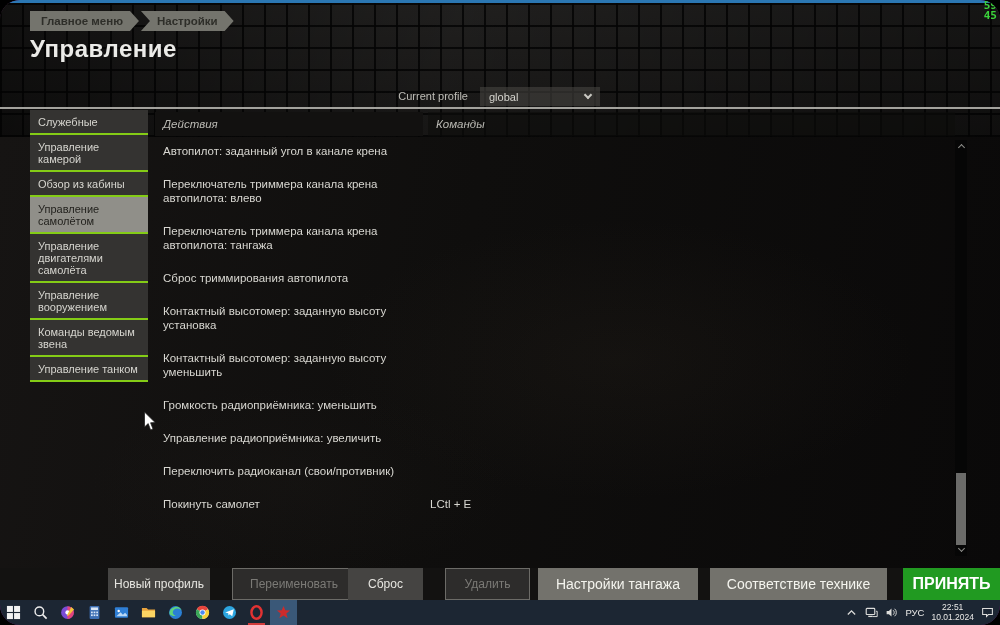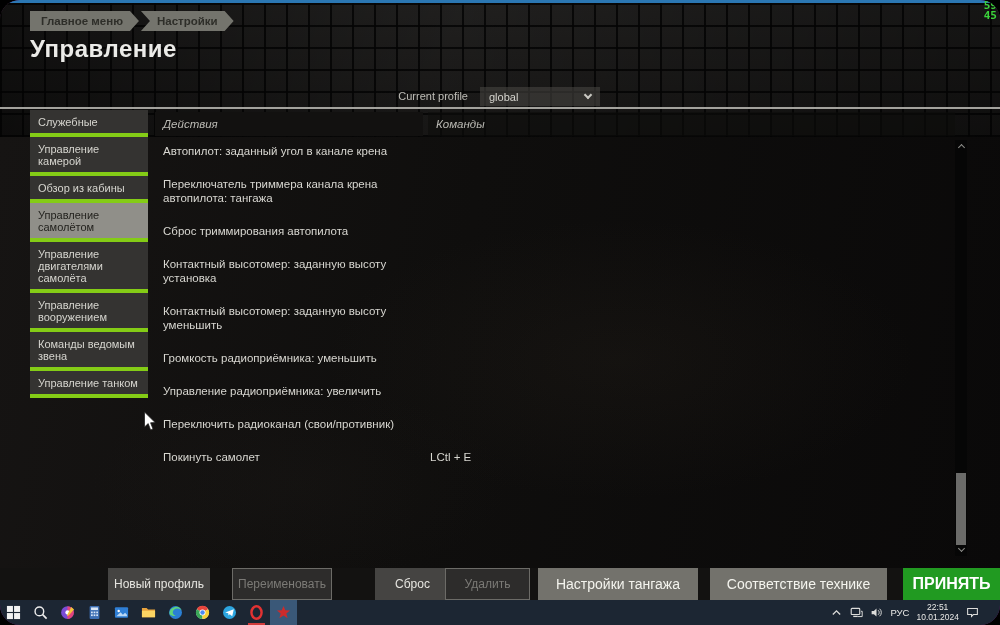--- a/index.html
+++ b/index.html
@@ -52,21 +52,21 @@
     background:rgba(74,73,69,.55); display:flex; align-items:center; padding:0 9px;
     color:#d4d3cd; font-size:11px; cursor:pointer; }
   .profile-dd .chev { position:absolute; right:9px; top:5px; width:6px; height:6px;
     border-right:2px solid #c9c8c2; border-bottom:2px solid #c9c8c2; transform:rotate(45deg); }
 
   .hr-line { position:absolute; top:107px; left:0; width:100%; height:2px; background:#a3a29d; }
 
   
   .sidebar { position:absolute; top:110px; left:30px; width:118px; }
   .sb-item { background:#343331; color:#d6d5cf; font-size:11px; line-height:12px;
-    padding:6px 8px 5px 8px; border-bottom:4px solid #84cc16; cursor:pointer; }
+    padding:6px 8px 5px 8px; border-bottom:2px solid #84cc16; cursor:pointer; }
   .sb-item.sel { background:#908f89; color:#23221e; }
 
   
   .thead { position:absolute; top:112px; left:155px; width:800px; height:24px; }
   .th { position:absolute; top:0; height:24px; line-height:24px; font-size:11.5px;
     font-style:italic; color:#bcbbb5; padding-left:8px; }
   .th-actions { left:0; width:268px; background:#121110; }
   .th-commands { left:273px; width:527px; background:rgba(12,12,11,.55); }
 
   
@@ -97,21 +97,21 @@
 
   
   .taskbar { position:absolute; top:600px; left:0; width:1000px; height:25px;
     background:#1c2633; display:flex; align-items:center; }
   .tb-left { display:flex; align-items:center; height:25px; }
   .tb-ico { width:27px; height:25px; display:flex; align-items:center; justify-content:center;
     cursor:pointer; position:relative; }
   .tb-ico svg { width:15px; height:15px; }
   .tb-ico.tb-active { background:#3a5878; }
   .tb-underline { position:absolute; bottom:0; left:5px; width:17px; height:2px; background:#d23b3b; }
-  .tray { position:absolute; right:0; top:0; height:25px; display:flex; align-items:center; gap:7px; padding-right:21px; }
+  .tray { position:absolute; right:0; top:0; height:25px; display:flex; align-items:center; gap:7px; padding-right:6px; }
   .tray svg { width:13px; height:13px; display:block; }
   .tray-item { display:flex; align-items:center; cursor:pointer; }
   .tray-lang { color:#e9e9e7; font-size:9.5px; }
   .tray-clock { color:#e9e9e7; font-size:8.5px; line-height:9.5px; text-align:center; }
 
   
   .cursor { position:absolute; top:411px; left:143px; width:14px; height:21px; z-index:50; pointer-events:none; }
 </style>
 </head>
 <body>
@@ -156,20 +156,24 @@
     <div class="th th-actions">Действия</div>
     <div class="th th-commands">Команды</div>
   </div>
 
   <div class="rows">
       <div class="brow">
         <div class="action">Автопилот: заданный угол в канале крена</div>
         <div class="cmd"></div>
       </div>
       <div class="brow">
+        <div class="action">Переключатель триммера канала крена автопилота: влево</div>
+        <div class="cmd"></div>
+      </div>
+      <div class="brow">
         <div class="action">Переключатель триммера канала крена автопилота: тангажа</div>
         <div class="cmd"></div>
       </div>
       <div class="brow">
         <div class="action">Сброс триммирования автопилота</div>
         <div class="cmd"></div>
       </div>
       <div class="brow">
         <div class="action">Контактный высотомер: заданную высоту установка</div>
         <div class="cmd"></div>
@@ -201,22 +205,22 @@
         <div class="sc-chev"></div>
       </div>
     <div class="sc-thumb"></div>
     <div class="sc-btn sc-down">
         <div class="sc-chev"></div>
       </div>
   </div>
 
   <div class="footer">
       <div class="fbtn btn-dark" style="left: 108px; width: 102px;">Новый профиль</div>
-      <div class="fbtn btn-outline" style="left: 232px; width: 100px;">Переименовать</div>
-      <div class="fbtn btn-dark" style="left: 375px; width: 75px;">Сброс</div>
+      <div class="fbtn btn-outline" style="left: 232px; width: 124px;">Переименовать</div>
+      <div class="fbtn btn-dark" style="left: 348px; width: 75px;">Сброс</div>
       <div class="fbtn btn-outline" style="left: 445px; width: 85px;">Удалить</div>
       <div class="fbtn btn-light" style="left: 538px; width: 160px;">Настройки тангажа</div>
       <div class="fbtn btn-light" style="left: 710px; width: 177px;">Соответствие технике</div>
       <div class="fbtn btn-accept" style="left: 903px; width: 97px; background: rgb(33, 154, 33);">ПРИНЯТЬ</div>
     </div>
 
   <svg class="cursor" viewBox="0 0 14 21">
     <path d="M1.5 1 L1.5 16 L5.2 12.6 L7.6 19 L10 18 L7.6 11.8 L12.2 11.6 Z" fill="#ffffff" stroke="#222" stroke-width="0.8"></path>
   </svg>
 

